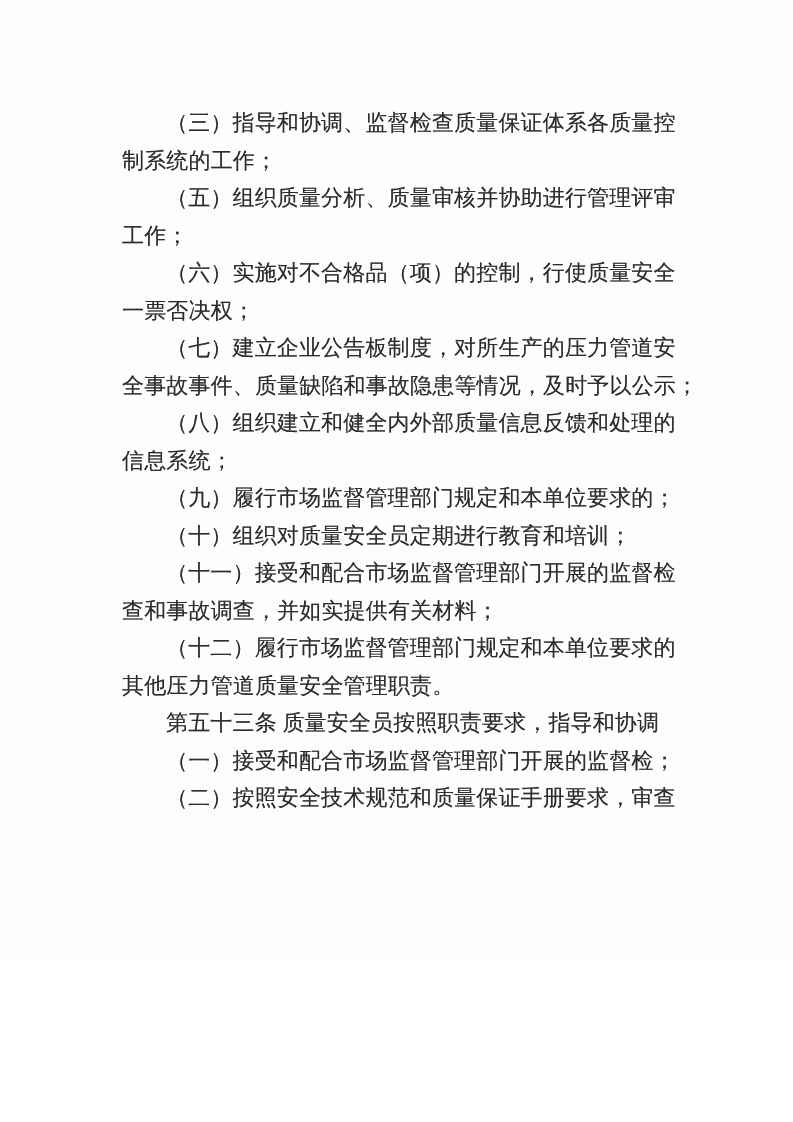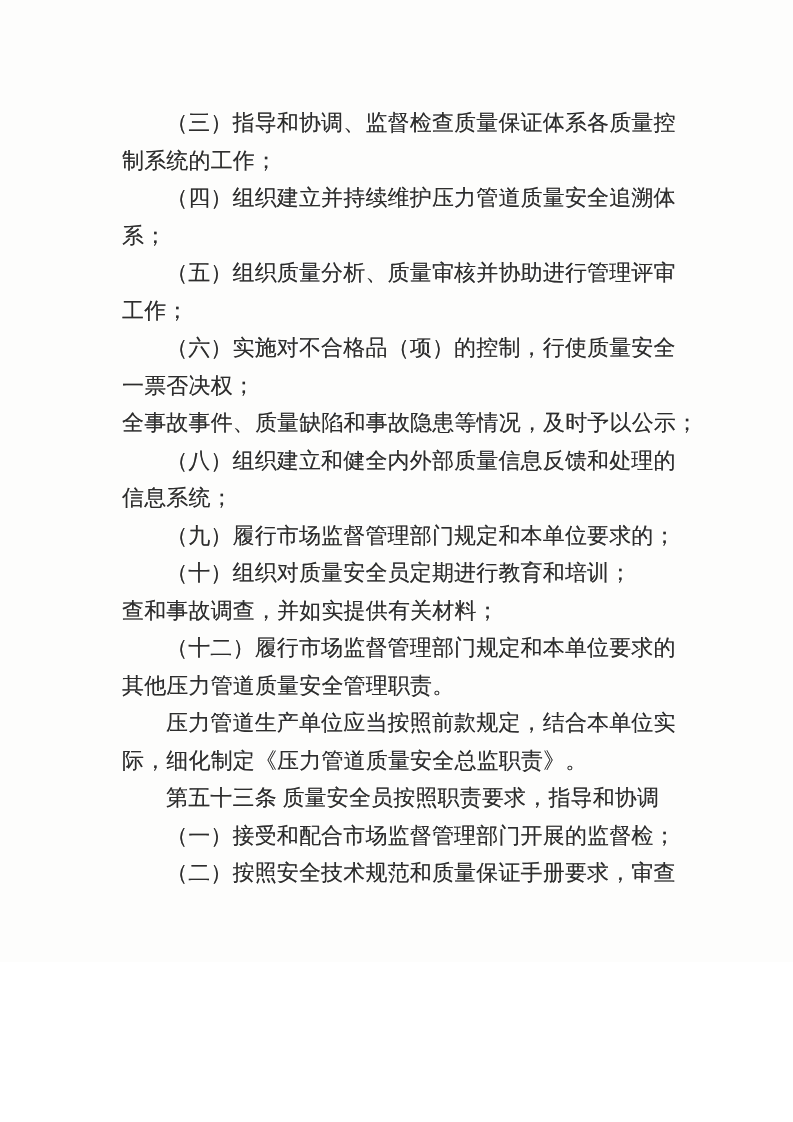--- a/index.html
+++ b/index.html
@@ -52,54 +52,48 @@
 </head>
 <body>
 
 <div class="page">
   <div class="textblock" id="textblock">
       <div class="para">
         <div class="line first">（三）指导和协调、监督检查质量保证体系各质量控</div>
         <div class="line">制系统的工作；</div>
       </div>
       <div class="para">
-        <div class="line first">（四）组织建立并持续维护压力管道质量安全追溯体</div>
-        <div class="line">系；</div>
-      </div>
-      <div class="para">
         <div class="line first">（五）组织质量分析、质量审核并协助进行管理评审</div>
         <div class="line">工作；</div>
       </div>
       <div class="para">
         <div class="line first">（六）实施对不合格品（项）的控制，行使质量安全</div>
         <div class="line">一票否决权；</div>
       </div>
       <div class="para">
+        <div class="line first">（七）建立企业公告板制度，对所生产的压力管道安</div>
         <div class="line">全事故事件、质量缺陷和事故隐患等情况，及时予以公示；</div>
       </div>
       <div class="para">
         <div class="line first">（八）组织建立和健全内外部质量信息反馈和处理的</div>
         <div class="line">信息系统；</div>
       </div>
       <div class="para">
         <div class="line first">（九）履行市场监督管理部门规定和本单位要求的；</div>
       </div>
       <div class="para">
         <div class="line first">（十）组织对质量安全员定期进行教育和培训；</div>
       </div>
       <div class="para">
+        <div class="line first">（十一）接受和配合市场监督管理部门开展的监督检</div>
         <div class="line">查和事故调查，并如实提供有关材料；</div>
       </div>
       <div class="para">
         <div class="line first">（十二）履行市场监督管理部门规定和本单位要求的</div>
         <div class="line">其他压力管道质量安全管理职责。</div>
-      </div>
-      <div class="para">
-        <div class="line first">压力管道生产单位应当按照前款规定，结合本单位实</div>
-        <div class="line">际，细化制定《压力管道质量安全总监职责》。</div>
       </div>
       <div class="para">
         <div class="line first">第五十三条 质量安全员按照职责要求，指导和协调</div>
       </div>
       <div class="para">
         <div class="line first">（一）接受和配合市场监督管理部门开展的监督检；</div>
       </div>
       <div class="para">
         <div class="line first">（二）按照安全技术规范和质量保证手册要求，审查</div>
       </div>

